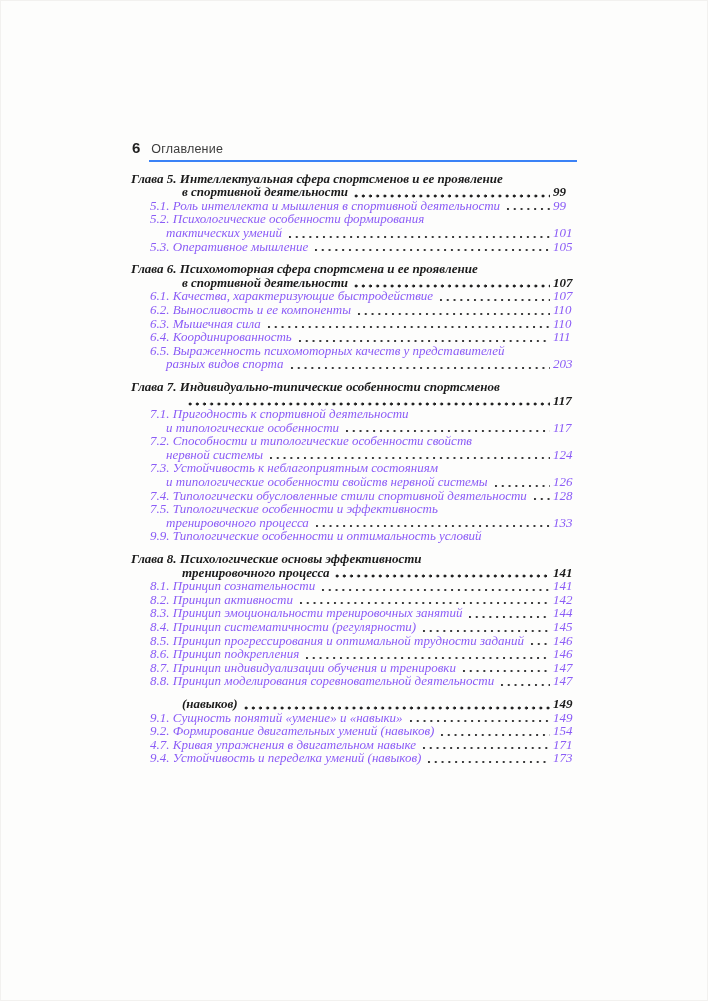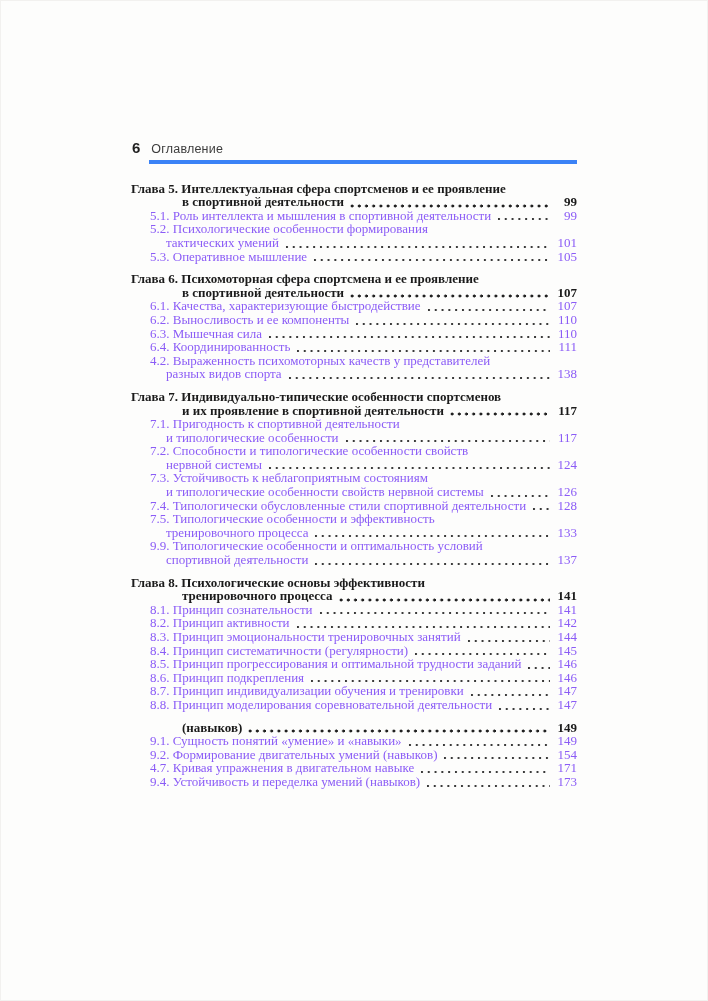--- a/index.html
+++ b/index.html
@@ -25,31 +25,31 @@
   }
   .pnum {
     font-weight: 700;
     font-size: 15px;
     color: #1f1f1f;
     margin-left: 1px;
   }
   .runwrap {
     flex: 1 1 auto;
     margin-left: 9px;
-    border-bottom: 4px solid #3b82f6;
+    border-bottom: 2px solid #3b82f6;
     padding-bottom: 3px;
   }
   .runtitle {
     font-size: 12.5px;
     color: #3c3c3c;
     letter-spacing: 0.2px;
     padding-left: 2px;
   }
   
-  .toc { margin-top: 18px; }
+  .toc { margin-top: 10px; font-style: italic; }
   .entry { color: #8b5cf6; }
   .entry.chapter { font-weight: 700; color: #1b1b1b; margin-top: 9px; }
   .toc > .entry:first-child { margin-top: 0; }
   .sechead {
     margin: 15px 0 9px 0;
     font-family: "Liberation Sans", "DejaVu Sans", sans-serif;
     font-weight: 700;
     font-size: 13.5px;
     line-height: 15px;
     color: #1c1c1c;
@@ -68,21 +68,21 @@
     height: 4px;
     margin: 0 3px 1px 6px;
     background-image: radial-gradient(circle at 2px 2px, #3a3a3a 1.15px, rgba(0,0,0,0) 1.5px);
     background-size: 6.8px 4px;
     background-repeat: repeat-x;
   }
   .chapter .leader {
     background-image: radial-gradient(circle at 2px 2px, #202020 1.35px, rgba(0,0,0,0) 1.7px);
     background-size: 7.2px 4px;
   }
-  .pg { flex: 0 0 auto; min-width: 24px; text-align: right; }
+  .pg { flex: 0 0 auto; min-width: 24px; text-align: left; }
 </style>
 </head>
 <body>
 
 <div class="page">
   <header class="pagehead">
     <span class="pnum">6</span>
     <span class="runwrap">
       <span class="runtitle">Оглавление</span>
     </span>
@@ -148,31 +148,30 @@
         </div>
       </div>
       <div class="entry sub">
         <div class="ln sub-first row">
           <span class="txt">6.4. Координированность</span>
           <span class="leader"></span>
           <span class="pg">111</span>
         </div>
       </div>
       <div class="entry sub">
-        <div class="ln sub-first">4.2. Выраженность психомоторных качеств у представителей</div>
+        <div class="ln sub-first">6.5. Выраженность психомоторных качеств у представителей</div>
         <div class="ln sub-cont row">
           <span class="txt">разных видов спорта</span>
           <span class="leader"></span>
-          <span class="pg">138</span>
+          <span class="pg">203</span>
         </div>
       </div>
       <div class="entry chapter">
         <div class="ln ch-first">Глава 7. Индивидуально-типические особенности спортсменов</div>
         <div class="ln ch-cont row">
-          <span class="txt">и их проявление в спортивной деятельности</span>
           <span class="leader"></span>
           <span class="pg">117</span>
         </div>
       </div>
       <div class="entry sub">
         <div class="ln sub-first">7.1. Пригодность к спортивной деятельности</div>
         <div class="ln sub-cont row">
           <span class="txt">и типологические особенности</span>
           <span class="leader"></span>
           <span class="pg">117</span>
@@ -204,25 +203,20 @@
       <div class="entry sub">
         <div class="ln sub-first">7.5. Типологические особенности и эффективность</div>
         <div class="ln sub-cont row">
           <span class="txt">тренировочного процесса</span>
           <span class="leader"></span>
           <span class="pg">133</span>
         </div>
       </div>
       <div class="entry sub">
         <div class="ln sub-first">9.9. Типологические особенности и оптимальность условий</div>
-        <div class="ln sub-cont row">
-          <span class="txt">спортивной деятельности</span>
-          <span class="leader"></span>
-          <span class="pg">137</span>
-        </div>
       </div>
       <div class="entry chapter">
         <div class="ln ch-first">Глава 8. Психологические основы эффективности</div>
         <div class="ln ch-cont row">
           <span class="txt">тренировочного процесса</span>
           <span class="leader"></span>
           <span class="pg">141</span>
         </div>
       </div>
       <div class="entry sub">

